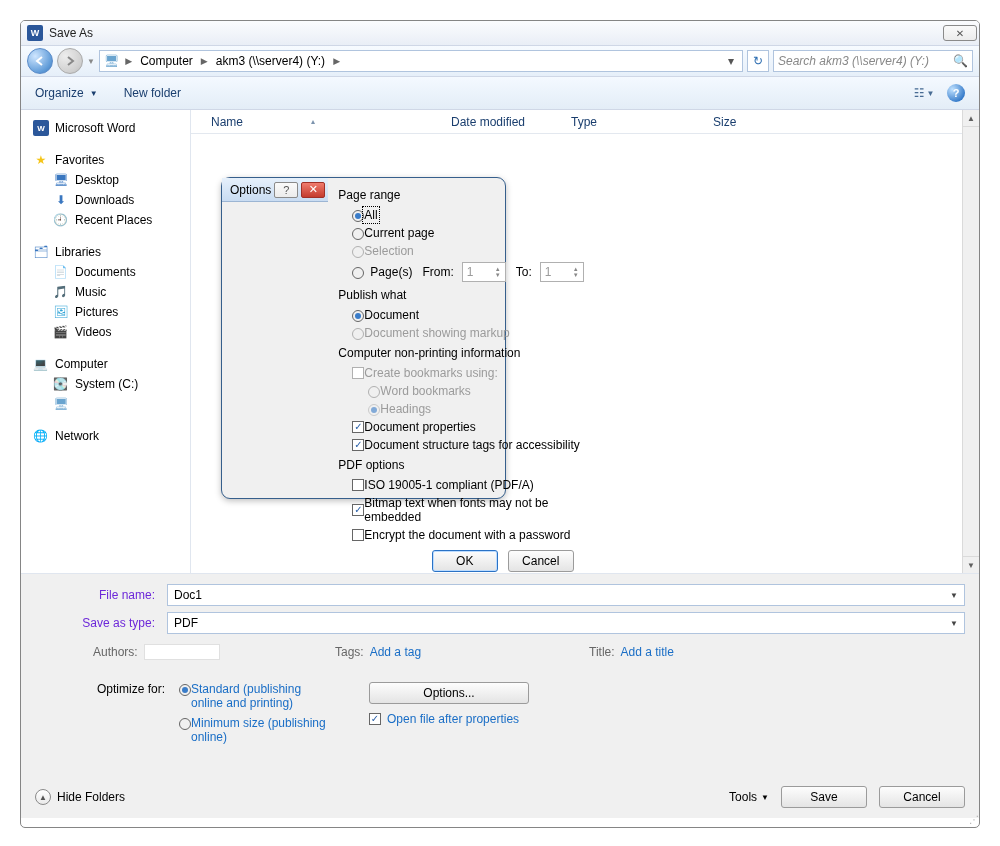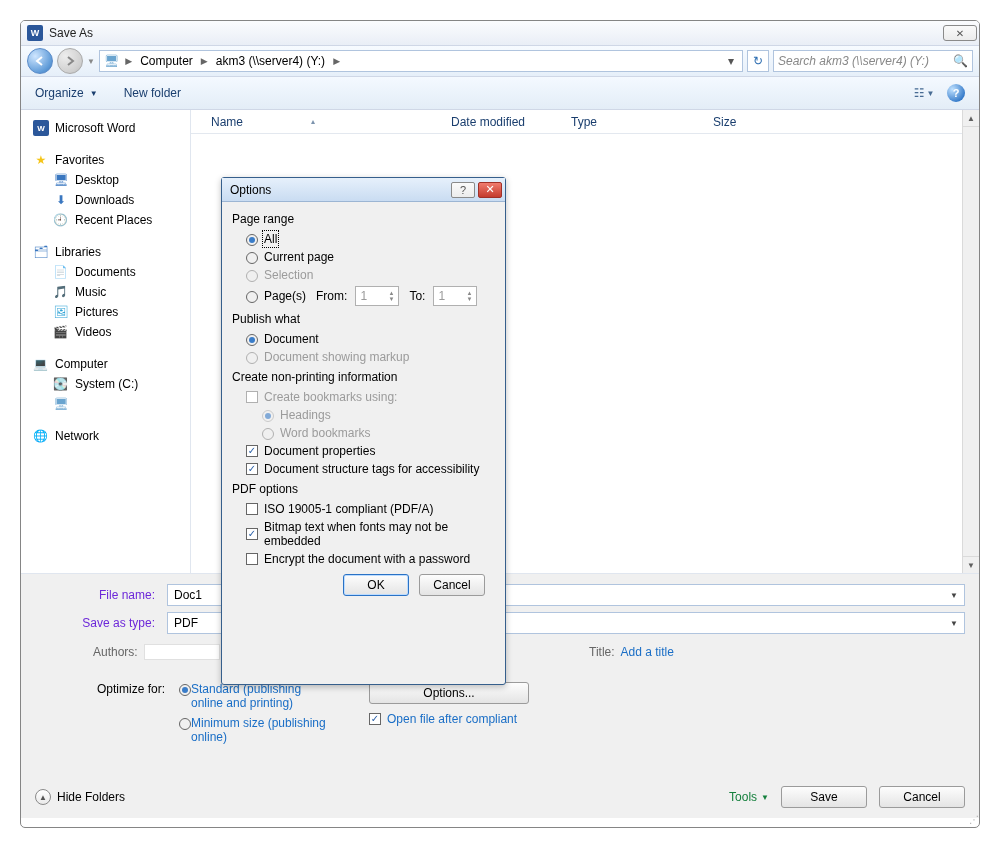--- a/index.html
+++ b/index.html
@@ -175,48 +175,48 @@
   .checkbox { width:12px;height:12px;border:1px solid #666; background:#fff; display:inline-flex; align-items:center; justify-content:center; flex-shrink:0;}
   .checkbox.checked::after { content:"✓"; font-size:10px; color:#2a60a8; line-height:10px;}
 
   .footerbuttons {
     margin-top:36px;
     display:flex; align-items:center;
   }
   .hidefolders { display:flex; align-items:center; gap:6px; color:#000;}
   .hidecircle { width:16px;height:16px;border:1px solid #8a8a8a;border-radius:50%;display:flex;align-items:center;justify-content:center;font-size:8px;color:#555;background:linear-gradient(#fff,#eaeaea);}
   .rightbtns { margin-left:auto; display:flex; align-items:center; gap:12px;}
-  .tools { display:flex; align-items:center; gap:4px; color:#15803d;}
+  .tools { display:flex; align-items:center; gap:4px; color:#000000;}
   .tools .tri { font-size:8px;}
   .bigbtn { width:86px; height:22px; background:linear-gradient(#fdfdfd,#e4e4e4); border:1px solid #9b9b9b; border-radius:3px; display:flex; align-items:center; justify-content:center;}
 
   .resize { position:absolute; right:2px; bottom:2px; color:#b0b0b0; font-size:10px; letter-spacing:-2px;}
 
   
   .dialog {
     position:absolute;
     left:200px; top:156px;
-    width:285px; height:508px;
+    width:285px; height:322px;
     border:1px solid #365f8c;
     background:#f0f0f0;
-    border-radius:3px;
+    border-radius:9px;
     box-shadow: 0 2px 6px rgba(0,0,0,0.25);
-    display:flex; flex-direction:column;
+    display:flex; flex-direction:row;
   }
   .dtitle {
     height:24px; background:linear-gradient(#e6f0fb,#c9dcf2);
     border-bottom:1px solid #9cb5d3;
     display:flex; align-items:center; padding:0 3px 0 8px;
   }
   .dtitle .txt { flex:1;}
   .dtitle .dbtn { width:24px; height:16px; border:1px solid #8a8a8a; border-radius:2px; margin-left:3px; display:flex; align-items:center; justify-content:center; font-size:11px; background:linear-gradient(#fafafa,#ececec); color:#555;}
   .dtitle .dbtn.close-x { background:linear-gradient(#f07b6e,#c43b2e); border-color:#a03028; color:#fff;}
   .dbody { padding:6px 10px 6px 10px; flex:1;}
   .dgroup-t { color:#000; margin:4px 0 4px 0;}
-  .dline { display:flex; align-items:center; gap:6px; padding:2px 0 2px 14px;}
+  .dline { display:flex; align-items:center; padding:2px 0 2px 14px;}
   .dline.dis { color:#9b9b9b;}
   .dline .radio.dis { border-color:#b0b0b0;}
   .dline .checkbox.dis { border-color:#b0b0b0;}
   .dline.sub { padding-left:30px;}
   .pageline { display:flex; align-items:center; gap:6px; padding:2px 0 2px 14px;}
   .pageline .lbl2 { margin-left:4px; margin-right:2px; color:#000;}
   .spinbox { width:44px; height:20px; border:1px solid #b0b0b0; background:#fff; display:flex; align-items:center; padding:0 4px; color:#9b9b9b;}
   .spinbox .spins { margin-left:auto; display:flex; flex-direction:column; font-size:6px; color:#888; line-height:6px;}
   .dotted { outline: 1px dotted #000; outline-offset: 1px;}
   .dbtns { display:flex; justify-content:flex-end; gap:10px; padding:6px 10px 0 0;}
@@ -422,21 +422,21 @@
             </div>
           </div>
         </div>
       </div>
       <div class="optcol-mid">
         <div class="button">
               <span>Options...</span>
             </div>
         <div class="checkline">
           <span class="checkbox checked"></span>
-          <span class="bluelink">Open file after compliant</span>
+          <span class="bluelink">Open file after properties</span>
         </div>
       </div>
     </div>
 
     <div class="footerbuttons">
       <div class="hidefolders">
         <span class="hidecircle">▲</span>
         <span>Hide Folders</span>
       </div>
       <div class="rightbtns">
@@ -498,32 +498,32 @@
       <div class="dgroup-t">Publish what</div>
       <div class="dline">
             <span class="radio checked"></span>
             <span>Document</span>
           </div>
       <div class="dline dis">
             <span class="radio dis"></span>
             <span>Document showing markup</span>
           </div>
 
-      <div class="dgroup-t">Create non-printing information</div>
+      <div class="dgroup-t">Computer non-printing information</div>
       <div class="dline dis">
             <span class="checkbox dis"></span>
             <span>Create bookmarks using:</span>
           </div>
       <div class="dline sub dis">
+            <span class="radio dis"></span>
+            <span>Word bookmarks</span>
+          </div>
+      <div class="dline sub dis">
             <span class="radio dis checked" style="opacity:.6"></span>
             <span>Headings</span>
-          </div>
-      <div class="dline sub dis">
-            <span class="radio dis"></span>
-            <span>Word bookmarks</span>
           </div>
       <div class="dline">
             <span class="checkbox checked"></span>
             <span>Document properties</span>
           </div>
       <div class="dline">
             <span class="checkbox checked"></span>
             <span>Document structure tags for accessibility</span>
           </div>
 

